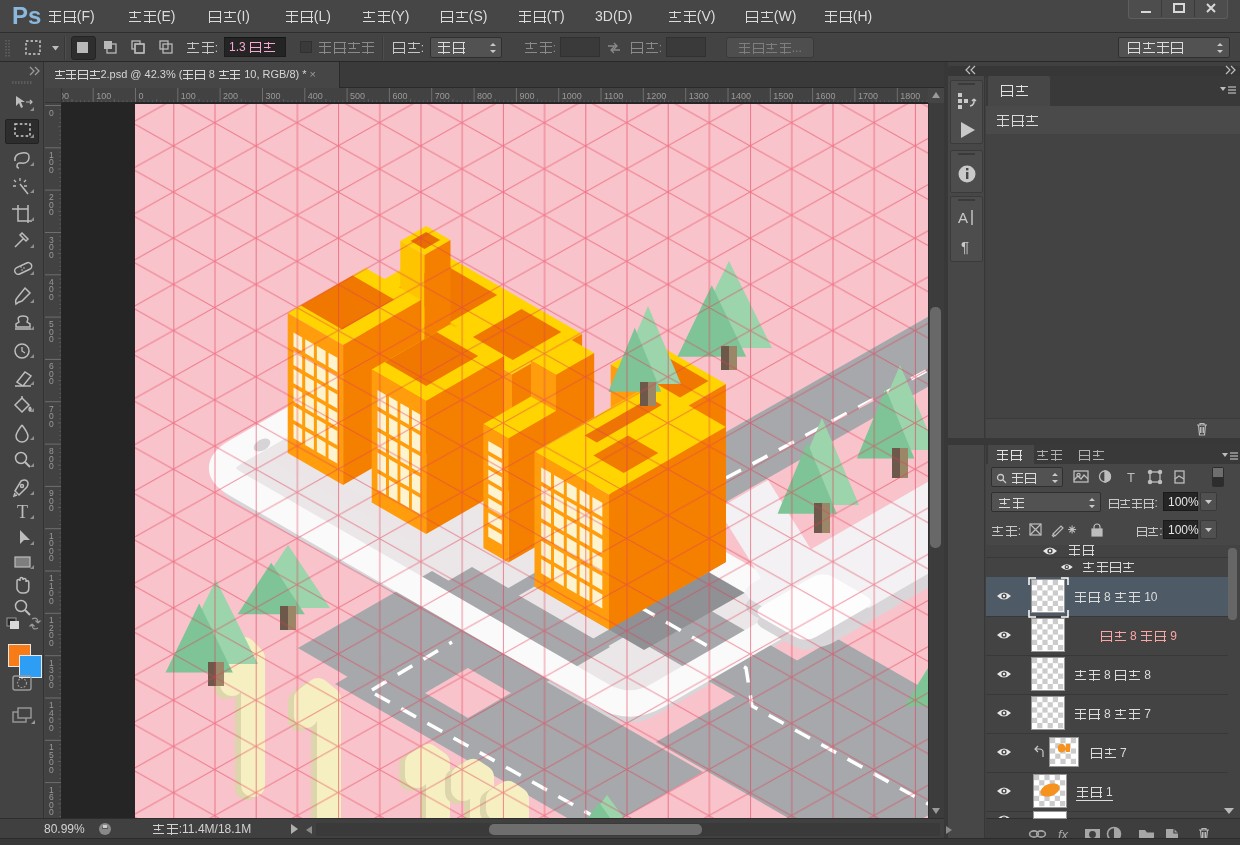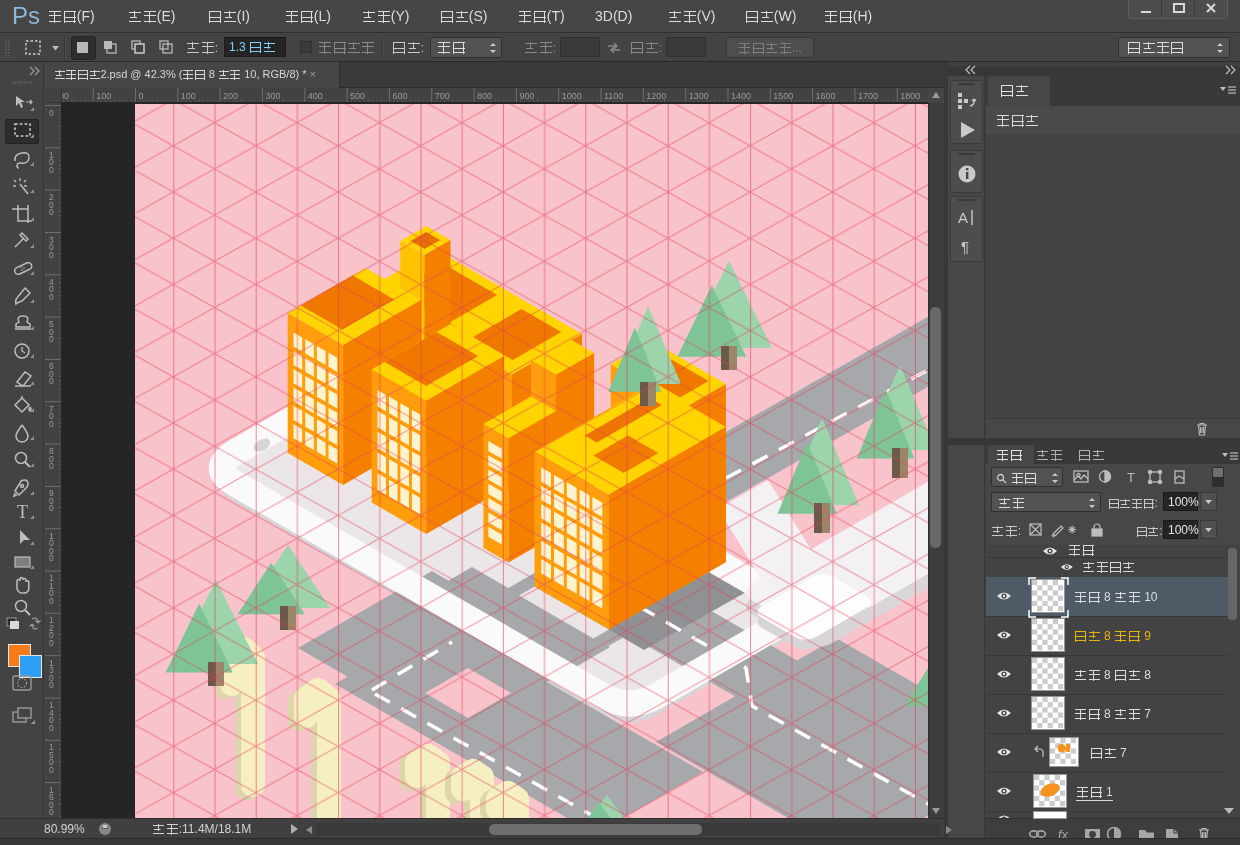--- a/index.html
+++ b/index.html
@@ -22,31 +22,31 @@
  linear-gradient(currentColor,currentColor) 48% 0/1.3px 62%,
  linear-gradient(currentColor,currentColor) 0 100%/100% 1.3px,
  linear-gradient(currentColor,currentColor) 20% 58%/60% 1.2px;
 background-repeat:no-repeat}
 i.k.s11{width:11px;height:11px}
 i.k.s10{width:10px;height:10px;margin:0 0.8px}
 .menu{position:absolute;top:0;left:0;width:1240px;height:33px;background:#464646;border-bottom:1px solid #2e2e2e;color:#dcdcdc;font-size:14px}
 .mi{position:absolute;top:8px;white-space:nowrap}
 .opt{position:absolute;top:34px;left:0;width:1240px;height:28px;background:#434343;border-bottom:1px solid #292929;color:#c4c4c4;font-size:12px}
 .dd{position:absolute;background:#525252;border:1px solid #2f2f2f;border-radius:2px;color:#dcdcdc;font-size:12px}
-.inp{position:absolute;background:#242424;border:1px solid #1c1c1c;border-top-color:#151515;color:#7dd3fc;font-size:12px}
+.inp{position:absolute;background:#242424;border:1px solid #1c1c1c;border-top-color:#151515;color:#f9a8d4;font-size:12px}
 .inpd{position:absolute;background:#3a3a3a;border:1px solid #313131}
 .btn{position:absolute;background:#4e4e4e;border:1px solid #393939;border-radius:3px;color:#7e7e7e;font-size:12px;text-align:center}
 .tools{position:absolute;top:62px;left:0;width:44px;height:783px;background:#434343;border-right:1px solid #333}
 .lbl{position:absolute;white-space:nowrap}
 .g7{color:#8a8a8a}
 .panel-r{position:absolute;left:948px;top:62px;width:292px;height:783px;background:#404040}
 svg.ic{position:absolute}
 </style></head><body>
 <div class="menu">
-    <div style="position:absolute;left:12px;top:2px;font-size:24px;font-weight:normal;color:#8cb8dd;letter-spacing:0">Ps</div>
+    <div style="position:absolute;left:12px;top:2px;font-size:24px;font-weight:bold;color:#8cb8dd;letter-spacing:0">Ps</div>
     <div class="mi" style="left:48px"><i class="k  "></i><i class="k b "></i>(F)</div>
     <div class="mi" style="left:128px"><i class="k c "></i><i class="k  "></i>(E)</div>
     <div class="mi" style="left:208px"><i class="k b "></i><i class="k c "></i>(I)</div>
     <div class="mi" style="left:285px"><i class="k  "></i><i class="k b "></i>(L)</div>
     <div class="mi" style="left:362px"><i class="k c "></i><i class="k  "></i>(Y)</div>
     <div class="mi" style="left:440px"><i class="k b "></i><i class="k c "></i>(S)</div>
     <div class="mi" style="left:518px"><i class="k  "></i><i class="k b "></i>(T)</div>
     <div class="mi" style="left:595px">3D(D)</div>
     <div class="mi" style="left:668px"><i class="k c "></i><i class="k  "></i>(V)</div>
     <div class="mi" style="left:745px"><i class="k b "></i><i class="k c "></i>(W)</div>
@@ -1107,21 +1107,21 @@
       <rect x="15.600000000000001" y="5.2" width="5.2" height="5.2" fill="#cbcbcb"></rect>
       <rect x="15.600000000000001" y="15.600000000000001" width="5.2" height="5.2" fill="#cbcbcb"></rect>
       <rect x="15.600000000000001" y="26.0" width="5.2" height="5.2" fill="#cbcbcb"></rect>
       <rect x="20.8" y="0.0" width="5.2" height="5.2" fill="#cbcbcb"></rect>
       <rect x="20.8" y="10.4" width="5.2" height="5.2" fill="#cbcbcb"></rect>
       <rect x="20.8" y="20.8" width="5.2" height="5.2" fill="#cbcbcb"></rect>
       <rect x="26.0" y="5.2" width="5.2" height="5.2" fill="#cbcbcb"></rect>
       <rect x="26.0" y="15.600000000000001" width="5.2" height="5.2" fill="#cbcbcb"></rect>
       <rect x="26.0" y="26.0" width="5.2" height="5.2" fill="#cbcbcb"></rect>
     </svg></div>
-<div class="abs" style="left:1074px;top:629px;color:#eab308;font-size:12px"><i class="k b s11"></i><i class="k c s11"></i> 8 <i class="k  s11"></i><i class="k b s11"></i> 9</div>
+<div class="abs" style="left:1100px;top:629px;color:#fca5a5;font-size:12px"><i class="k b s11"></i><i class="k c s11"></i> 8 <i class="k  s11"></i><i class="k b s11"></i> 9</div>
 <div class="abs" style="left:986px;top:655px;width:242px;height:1px;background:#383838"></div>
 <svg class="ic" style="left:996px;top:668px" width="18" height="12">
     <g transform="scale(1.0)">
       <path d="M1 6 q7 -7 14 0 q-7 7 -14 0" fill="#e8e8e8"></path>
       <circle cx="8" cy="6" r="2.6" fill="#454545"></circle>
       <circle cx="8" cy="6" r="1.2" fill="#e8e8e8"></circle>
     </g>
   </svg>
 <div class="abs" style="left:1032px;top:658px;width:32px;height:32px;background:#fff;outline:1px solid #969696"><svg width="32" height="32">
       <rect x="0.0" y="0.0" width="5.2" height="5.2" fill="#cbcbcb"></rect>

